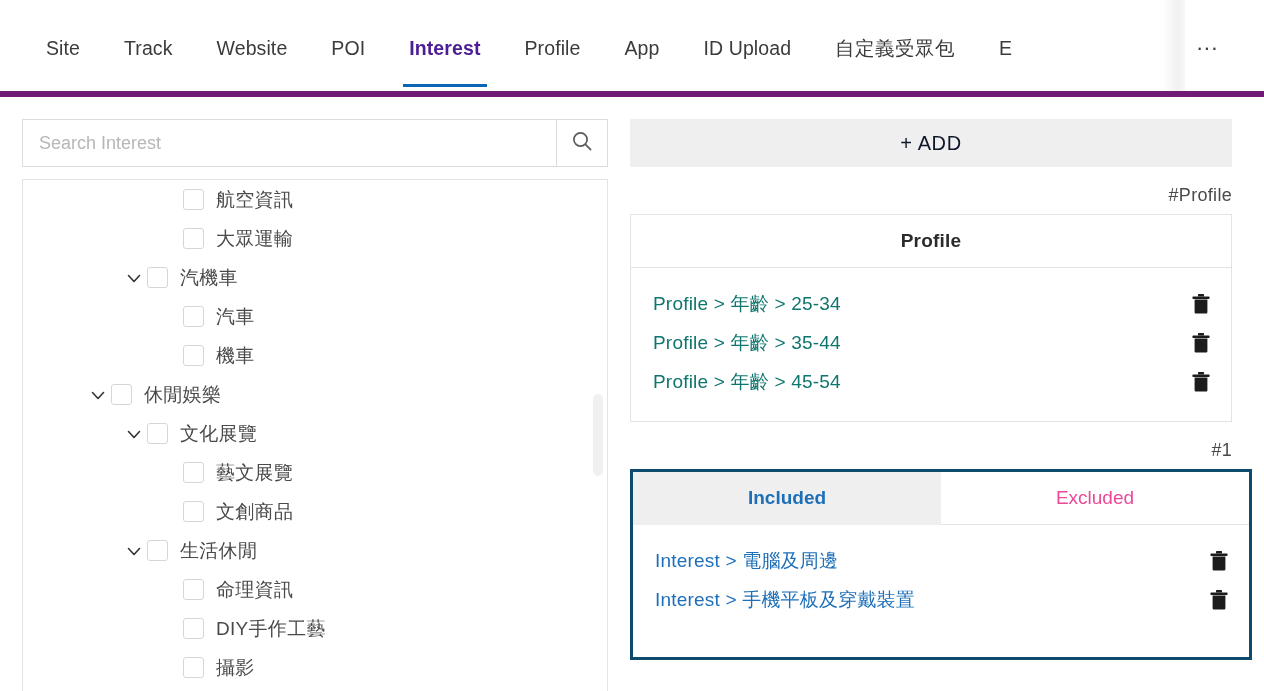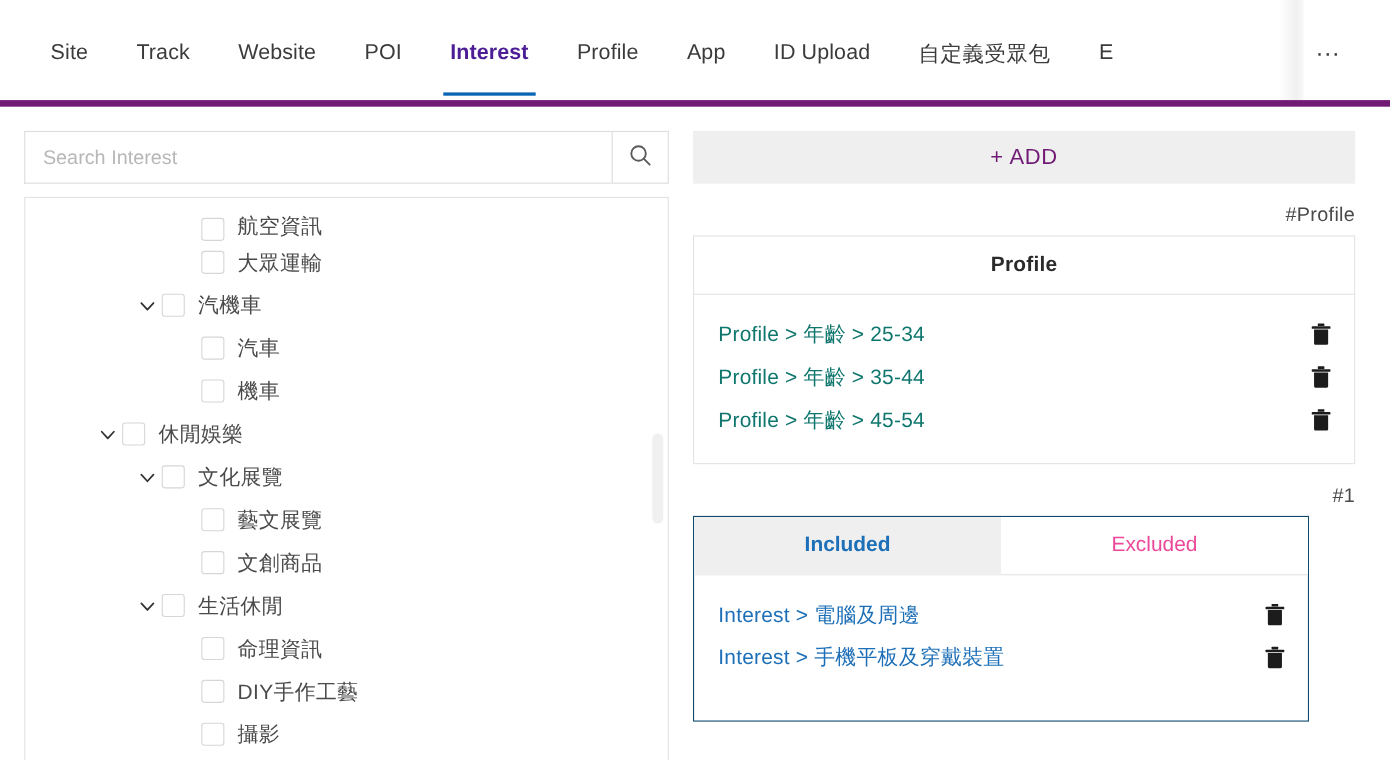--- a/index.html
+++ b/index.html
@@ -200,21 +200,21 @@
   }
   .add-btn {
     width: 602px;
     height: 48px;
     background: #efefef;
     border: none;
     display: flex;
     align-items: center;
     justify-content: center;
     font-size: 20px;
-    color: #701a75;
+    color: #0f172a;
     letter-spacing: .6px;
     cursor: pointer;
     font-family: "Liberation Sans", "DejaVu Sans", sans-serif;
   }
 
   .group-tag {
     width: 602px;
     text-align: right;
     font-size: 18px;
     color: #4a4a4a;
@@ -261,22 +261,22 @@
     width: 24px; height: 24px;
     display: flex;
     align-items: center;
     justify-content: center;
     cursor: pointer;
     flex: 0 0 auto;
   }
 
   
   .card-blue {
-    width: 560px;
-    border: 1px solid #0c4a6e;
+    width: 622px;
+    border: 3px solid #0c4a6e;
     background: #fff;
   }
   .seg-tabs { display: flex; height: 53px; }
   .seg {
     flex: 1;
     display: flex;
     align-items: center;
     justify-content: center;
     font-size: 19px;
     color: #ec4899;
@@ -343,21 +343,21 @@
           <svg width="24" height="24" viewBox="0 0 24 24" fill="none" stroke="#5a5a5a" stroke-width="1.7">
             <circle cx="10.5" cy="10.5" r="6.6"></circle>
             <line x1="15.4" y1="15.4" x2="20.6" y2="20.6" stroke-linecap="round"></line>
           </svg>
         </span>
       </div>
     </div>
 
     <div class="tree-box">
       <div class="tree-inner" id="tree-inner" style="top: -10px;">
-          <div class="tree-row" style="padding-left: 134px; align-items: flex-end;">
+          <div class="tree-row" style="padding-left: 134px;">
             <span class="caret-spacer"></span>
             <span class="cb"></span>
             <span class="tree-label">航空資訊</span>
           </div>
           <div class="tree-row" style="padding-left: 134px;">
             <span class="caret-spacer"></span>
             <span class="cb"></span>
             <span class="tree-label">大眾運輸</span>
           </div>
           <div class="tree-row" style="padding-left: 98px;">

